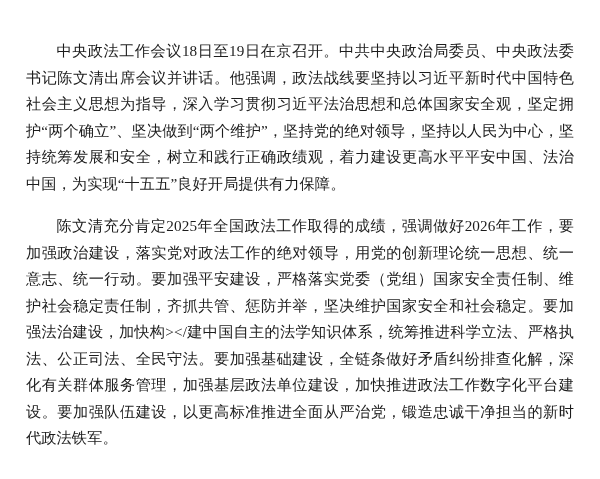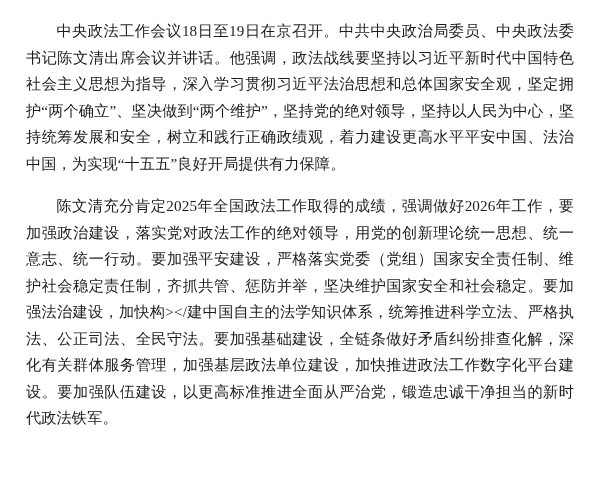--- a/index.html
+++ b/index.html
@@ -16,20 +16,21 @@
   }
   .page {
     width: 600px;
     height: 479px;
     box-sizing: border-box;
     padding: 18px 26px 10px 26px;
     background: #ffffff;
   }
   .article {
     display: block;
+    margin-top: 20px;
   }
   .para {
     margin: 0 0 16px 0;
     text-indent: 2em;
     font-size: 15.2px;
     line-height: 26.5px;
     text-align: justify;
     text-justify: inter-ideograph;
     letter-spacing: 0.1px;
     color: #1c1c1c;

